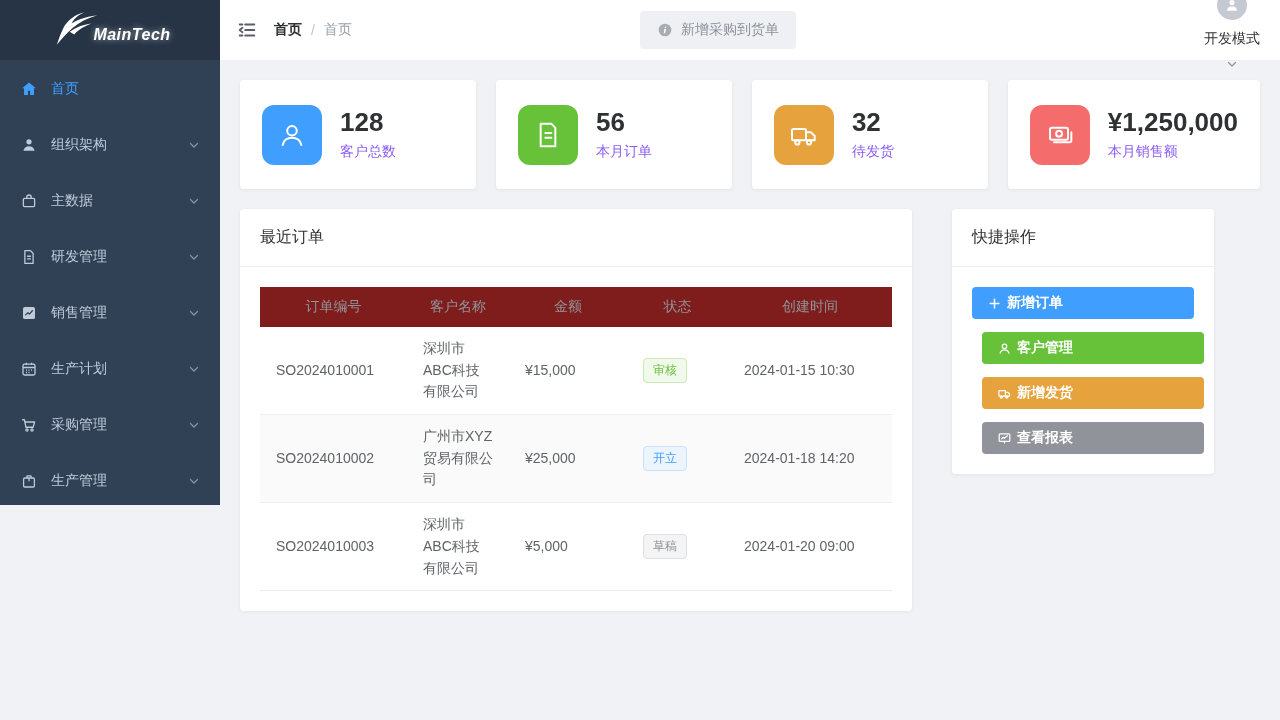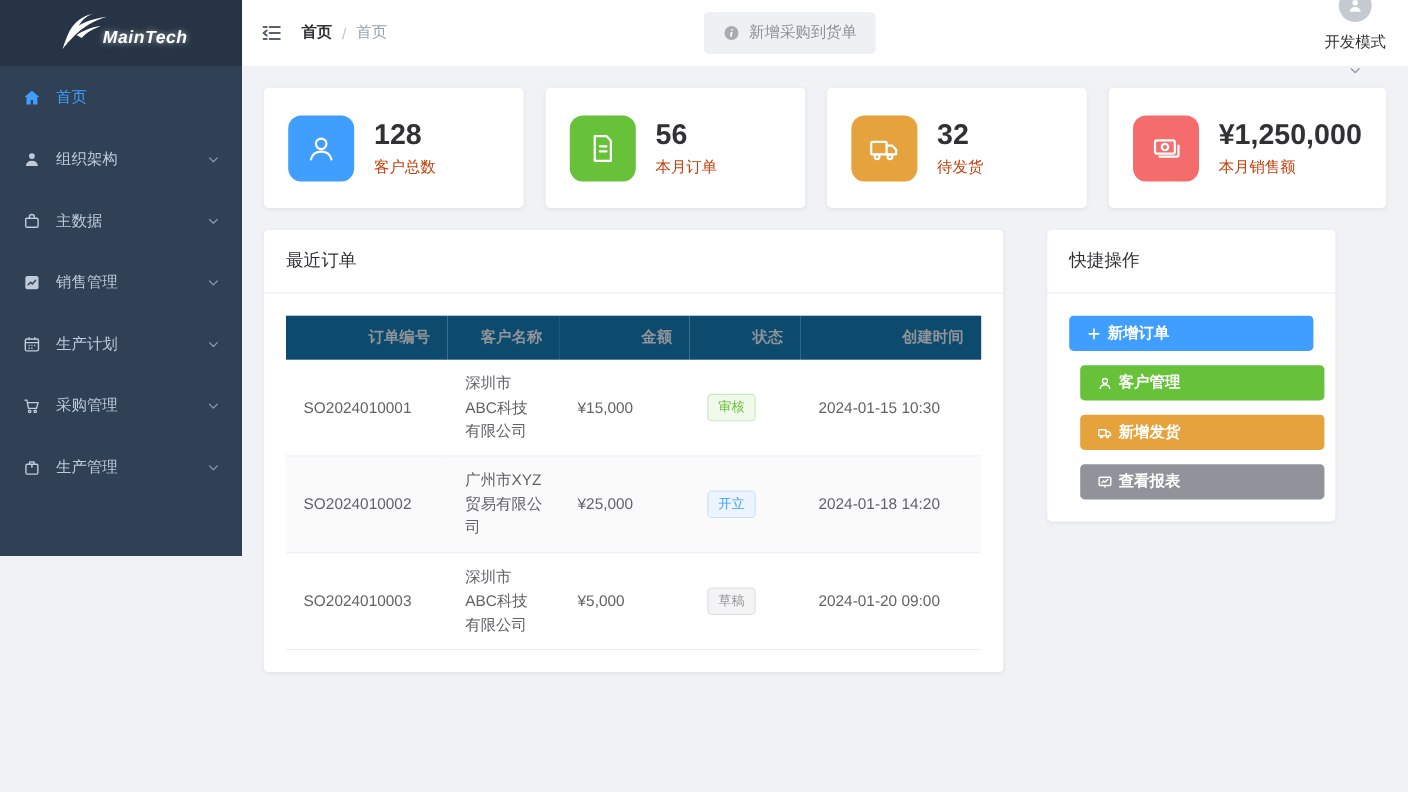--- a/index.html
+++ b/index.html
@@ -73,32 +73,32 @@
     flex: 1; height: 109px; background: #fff; border-radius: 4px;
     box-shadow: 0 1px 4px rgba(0,21,41,0.06);
     display: flex; align-items: center; padding: 0 22px; gap: 18px;
   }
   .stat-icon {
     width: 60px; height: 60px; border-radius: 12px; color: #fff;
     display: flex; align-items: center; justify-content: center; flex: 0 0 60px;
   }
   .stat-icon svg { width: 32px; height: 32px; }
   .stat-value { font-size: 26px; font-weight: bold; color: #303133; line-height: 1.1; }
-  .stat-label { font-size: 14px; color: #c2410c; margin-top: 7px; }
+  .stat-label { font-size: 14px; color: #8b5cf6; margin-top: 7px; }
 
   .lower-row { display: flex; gap: 40px; margin-top: 20px; align-items: flex-start; }
   .panel { background: #fff; border-radius: 4px; box-shadow: 0 1px 4px rgba(0,21,41,0.06); }
   .panel-header { padding: 18px 20px; border-bottom: 1px solid #ebeef5; }
   .panel-title { font-size: 16px; color: #303133; }
   .panel-body { padding: 20px; }
 
   .orders-panel { width: 672px; }
   .orders-table { width: 100%; border-collapse: collapse; font-size: 14px; color: #606266; table-layout: fixed; }
   .orders-table th {
-    background: #0c4a6e; color: #909399; font-weight: bold; text-align: right;
+    background: #7f1d1d; color: #909399; font-weight: normal; text-align: center;
     padding: 11px 16px; font-size: 14px;
   }
   .orders-table td {
     padding: 11px 16px; border-bottom: 1px solid #ebeef5; vertical-align: middle;
     line-height: 1.55; word-break: break-word;
   }
   .orders-table tbody tr:nth-child(even) { background: #fafafa; }
 
   .tag {
     display: inline-block; font-size: 12px; padding: 4px 9px; border-radius: 4px;
@@ -163,20 +163,34 @@
           </svg>
         </span>
     <span class="mi-label">主数据</span>
     <span class="mi-chevron">
       <svg viewBox="0 0 24 24" fill="none" stroke="currentColor" stroke-width="2.4" stroke-linecap="round" stroke-linejoin="round">
             <path d="M5 9l7 7 7-7"></path>
           </svg>
     </span>
   </div>
 
+  <div class="menu-item">
+    <span class="mi-icon">
+          <svg viewBox="0 0 24 24" fill="none" stroke="currentColor" stroke-width="1.7" stroke-linejoin="round">
+            <path d="M6.5 3.5h7.5l3.5 3.8v13.2h-11z"></path>
+            <path d="M9.5 11h5M9.5 14.5h5"></path>
+          </svg>
+        </span>
+    <span class="mi-label">研发管理</span>
+    <span class="mi-chevron">
+      <svg viewBox="0 0 24 24" fill="none" stroke="currentColor" stroke-width="2.4" stroke-linecap="round" stroke-linejoin="round">
+            <path d="M5 9l7 7 7-7"></path>
+          </svg>
+    </span>
+  </div>
 
   <div class="menu-item">
     <span class="mi-icon">
           <svg viewBox="0 0 24 24">
             <rect x="4" y="4" width="16" height="16" rx="2.5" fill="currentColor"></rect>
             <path d="M7.5 14.5l3-3 2 2 4-4.5" fill="none" stroke="#304156" stroke-width="1.7" stroke-linecap="round" stroke-linejoin="round"></path>
           </svg>
         </span>
     <span class="mi-label">销售管理</span>
     <span class="mi-chevron">

